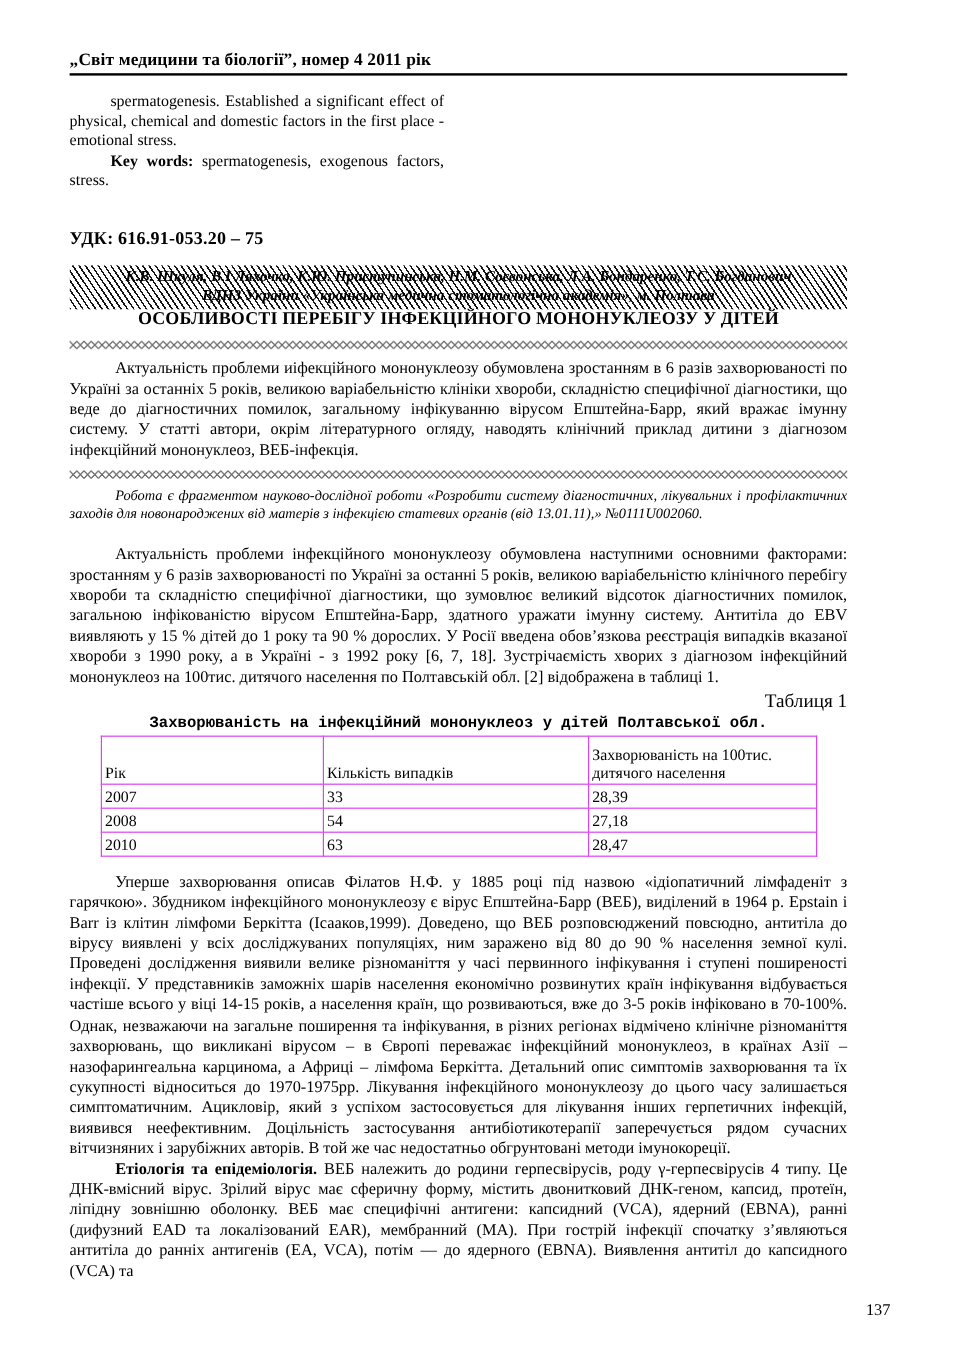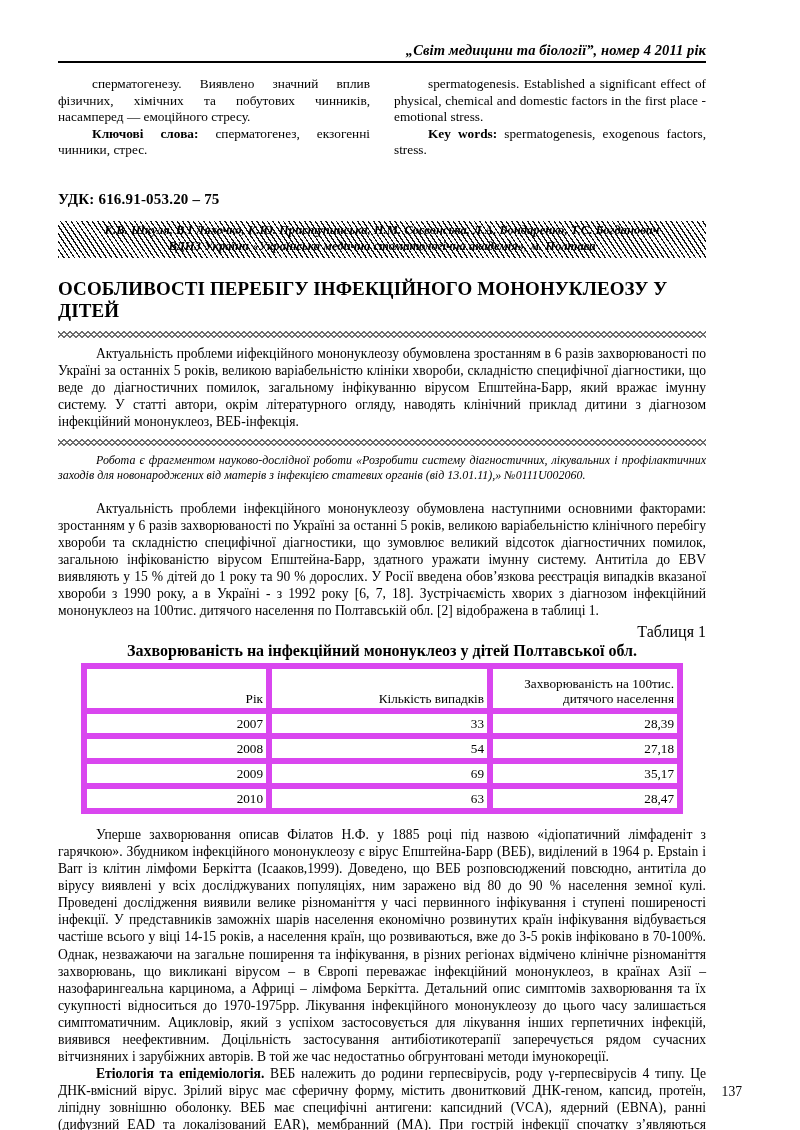--- a/index.html
+++ b/index.html
@@ -21,22 +21,21 @@
   }
   .content {
     position: absolute;
     left: 58px;
     top: 0;
     width: 648px;
   }
 
   
   .running-head {
-    text-align: right;
-    font-style: italic;
+    text-align: left;
     font-weight: bold;
     font-size: 14.5px;
     letter-spacing: 0.1px;
     padding-top: 42px;
     padding-bottom: 2px;
   }
   .head-rule {
     border-bottom: 2px solid #000;
     margin-bottom: 13px;
   }
@@ -98,23 +97,24 @@
     font-weight: bold;
     font-style: italic;
     text-align: center;
     line-height: 1.25;
     white-space: nowrap;
     overflow: hidden;
   }
 
   
   .art-title {
-    margin-top: 20px;
-    font-weight: bold;
-    font-size: 19px;
+    margin-top: 0;
+    text-align: center;
+    font-weight: bold;
+    font-size: 15px;
     letter-spacing: 0.1px;
   }
 
   
   .zigzag {
     height: 7px;
     margin: 9px 0 7px 0;
     background-repeat: repeat-x;
     background-size: 6px 7px;
     background-image:
@@ -142,33 +142,34 @@
 
   
   .tbl-no {
     margin-top: 4px;
     text-align: right;
     font-size: 16px;
   }
   .tbl-cap {
     text-align: center;
     font-weight: bold;
-    font-size: 16px;
+    font-size: 13px;
     margin-top: 1px;
     margin-bottom: 3px;
+    font-family: Liberation Mono, monospace;
   }
   table.data {
     border-collapse: collapse;
     margin: 0 auto;
     width: 596px;
     table-layout: fixed;
   }
   table.data th, table.data td {
-    border: 6px solid #d946ef;
-    text-align: right;
+    border: 1px solid #d946ef;
+    text-align: left;
     font-size: 13.2px;
     line-height: 1.16;
     padding: 1px 3px;
     font-weight: normal;
   }
   table.data thead th {
     height: 36px;
     vertical-align: bottom;
     padding-bottom: 2px;
   }
@@ -192,24 +193,20 @@
 </head>
 <body>
 
 <div class="page">
   <div class="content">
 
     <div class="running-head">„Світ медицини та біології”, номер 4 2011 рік</div>
     <div class="head-rule"></div>
 
     <div class="cols">
-      <div class="col">
-        <p class="indent">сперматогенезу. Виявлено значний вплив фізичних, хімічних та побутових чинників, насамперед — емоційного стресу.</p>
-        <p class="indent kw"><b>Ключові слова:</b><span> сперматогенез, екзогенні чинники, стрес.</span></p>
-      </div>
       <div class="col">
         <p class="indent">spermatogenesis. Established a significant effect of physical, chemical and domestic factors in the first place - emotional stress.</p>
         <p class="indent kw"><b>Key words:</b><span> spermatogenesis, exogenous factors, stress.</span></p>
       </div>
     </div>
 
 
     <div class="udk">УДК: 616.91-053.20 – 75</div>
 
     <div class="hatch-block">
@@ -257,25 +254,20 @@
           <td>2007</td>
           <td>33</td>
           <td>28,39</td>
         </tr>
         <tr>
           <td>2008</td>
           <td>54</td>
           <td>27,18</td>
         </tr>
         <tr>
-          <td>2009</td>
-          <td>69</td>
-          <td>35,17</td>
-        </tr>
-        <tr>
           <td>2010</td>
           <td>63</td>
           <td>28,47</td>
         </tr>
       </tbody>
     </table>
 
     <div class="gap-b"></div>
 
     <div class="body">

